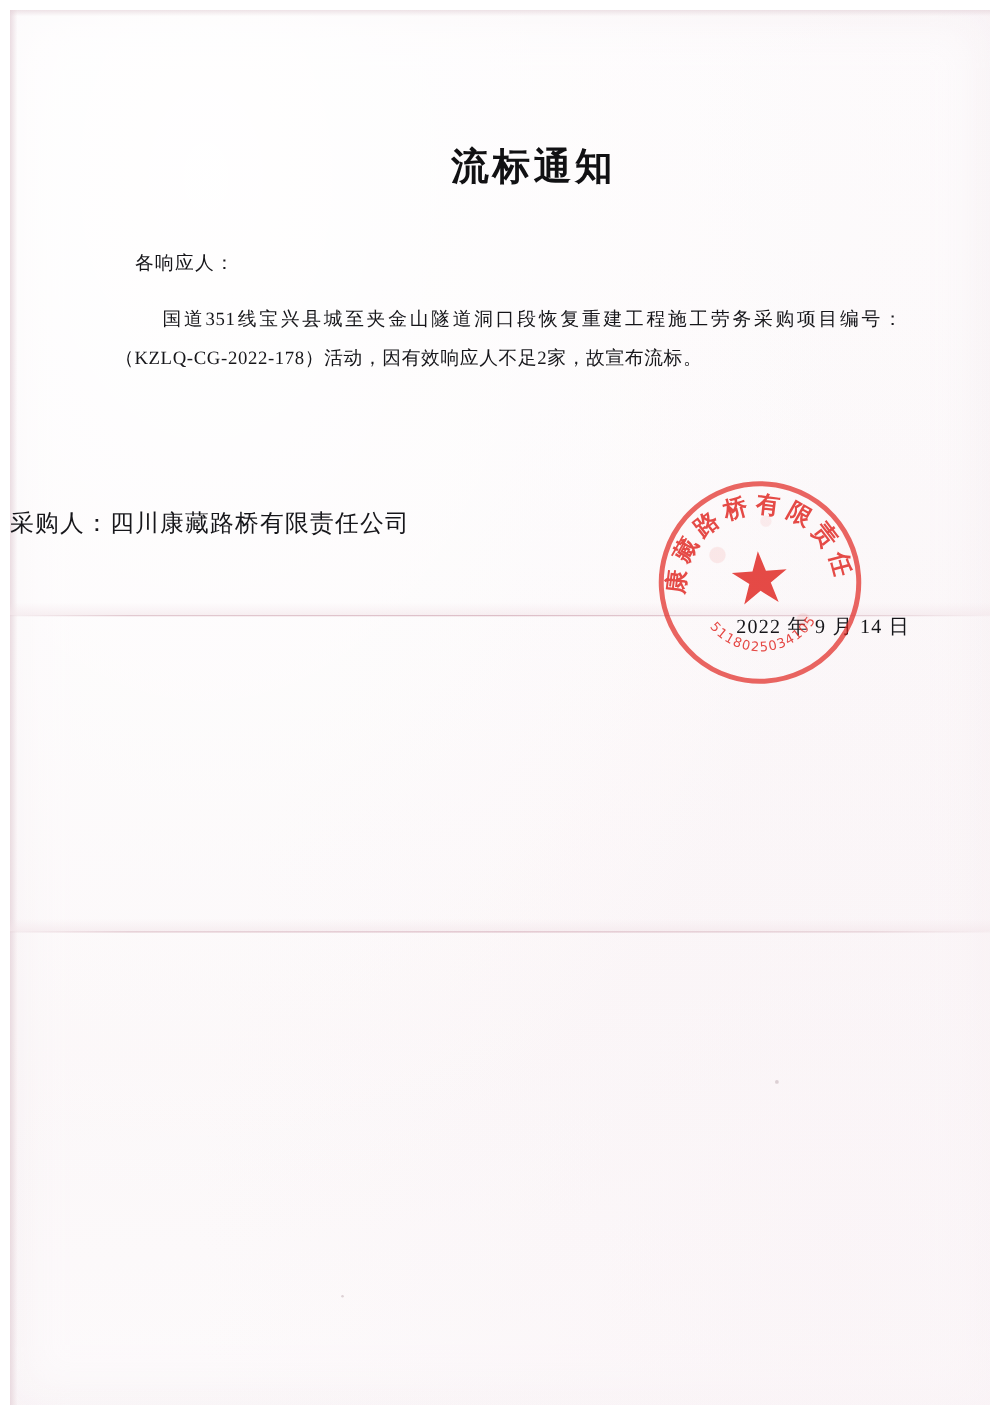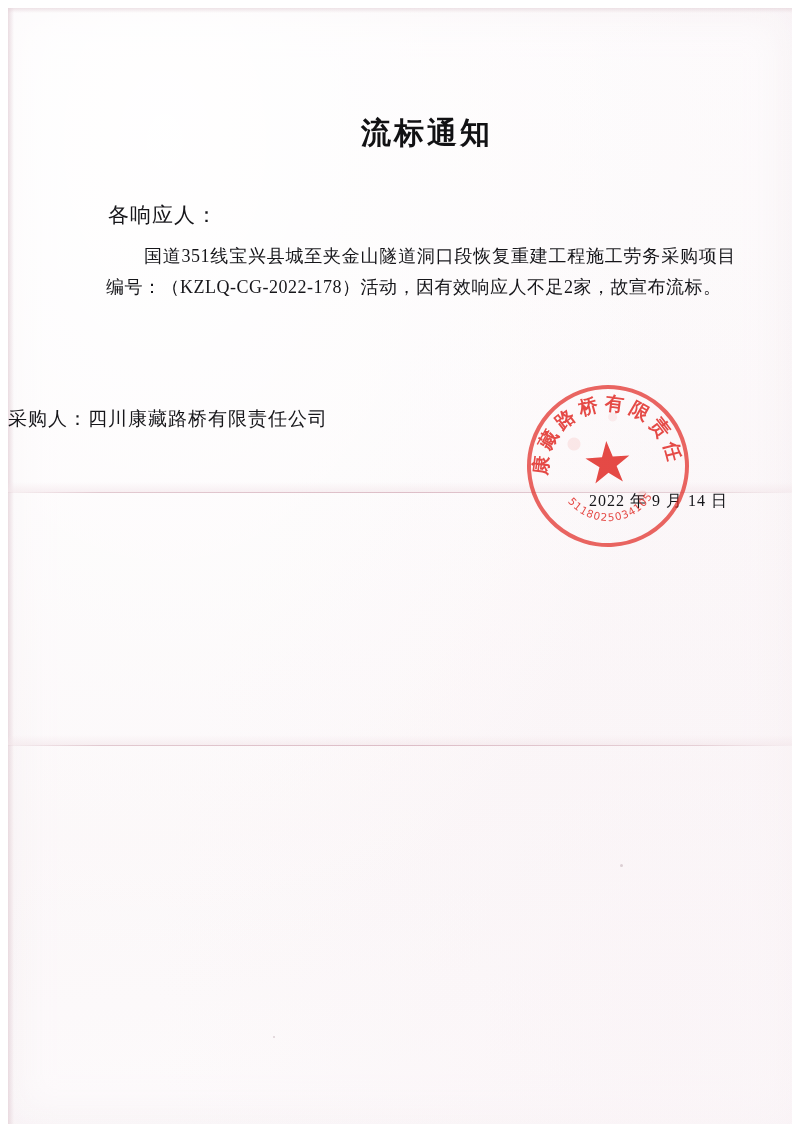--- a/index.html
+++ b/index.html
@@ -86,31 +86,31 @@
     letter-spacing: 3px;
     color: #111113;
     font-family: "DejaVu Serif", "Liberation Serif", serif;
     padding-left: 27px;
   }
 
   #salutation {
     position: absolute;
     top: 193px;
     left: 100px;
-    font-size: 21px;
+    font-size: 15px;
     color: #16161a;
     letter-spacing: 1px;
   }
 
   #body-paragraph {
     position: absolute;
     top: 233px;
-    left: 98px;
+    left: 84px;
     width: 630px;
-    font-size: 18px;
+    font-size: 15px;
     line-height: 31px;
     color: #16161a;
     text-align: justify;
     text-indent: 38px;
     letter-spacing: 0.5px;
   }
 
   #signature-block {
     position: absolute;
     top: 398px;

